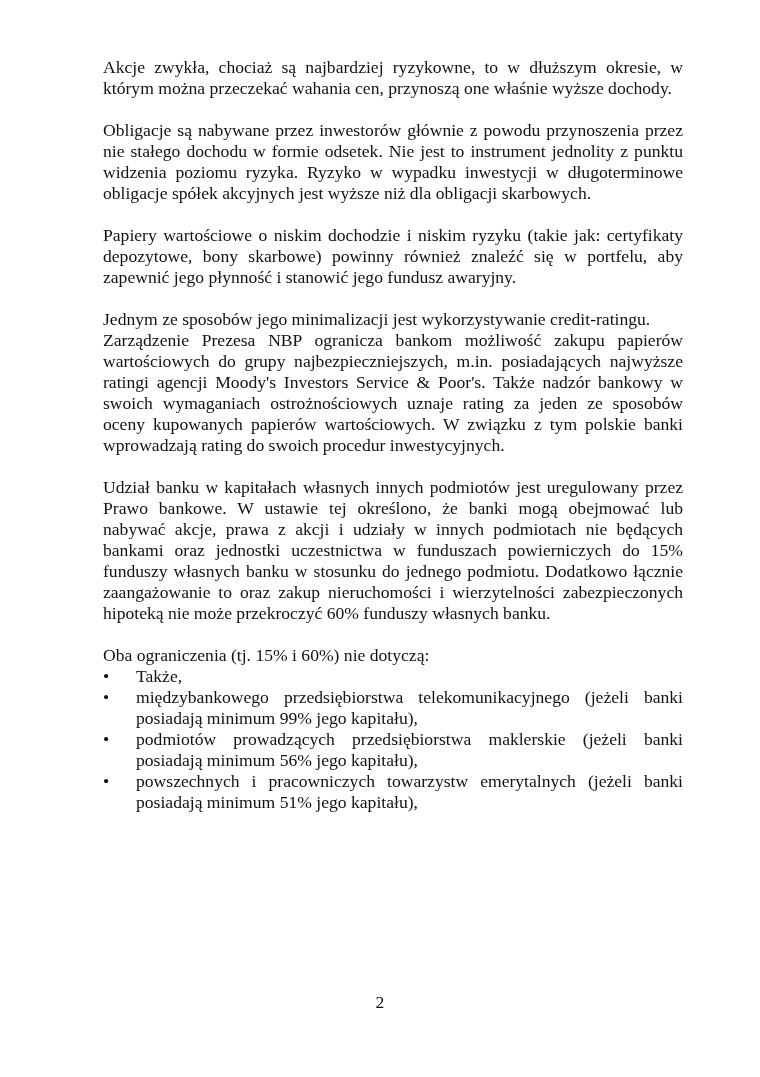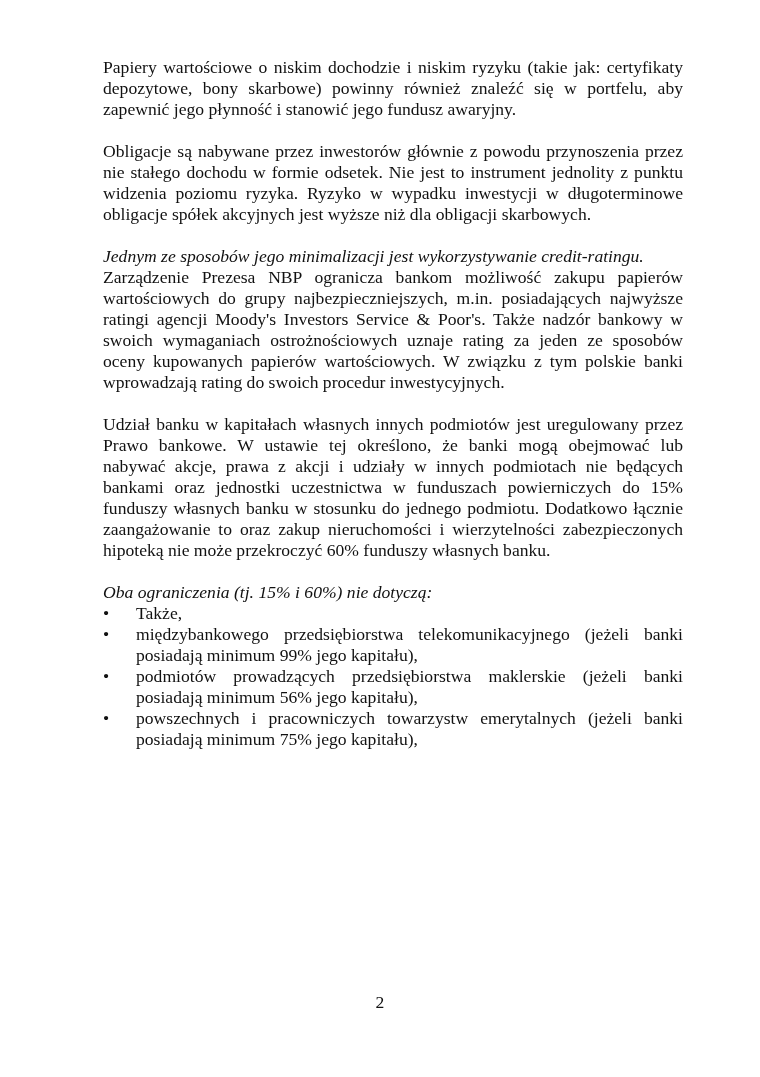--- a/index.html
+++ b/index.html
@@ -23,21 +23,20 @@
       font-size: 17.6px;
       line-height: 21px;
     }
     .para {
       margin: 0 0 21px 0;
       text-align: justify;
       text-align-last: left;
     }
     .para.tight {
       margin-bottom: 0;
-      font-style: italic;
     }
     .bullet-list {
       list-style: none;
       margin: 0;
       padding: 0;
     }
     .bullet-item {
       position: relative;
       padding-left: 33px;
       text-align: justify;
@@ -59,40 +58,41 @@
       font-family: "Liberation Serif", "DejaVu Serif", serif;
       font-size: 17.6px;
       line-height: 21px;
       color: #111111;
     }
   </style>
 </head>
 <body>
 
 <div class="page">
+  <p class="para">Akcje zwykła, chociaż są najbardziej ryzykowne, to w dłuższym okresie, w którym można przeczekać wahania cen, przynoszą one właśnie wyższe dochody.</p>
+  <p class="para">Obligacje są nabywane przez inwestorów głównie z powodu przynoszenia przez nie stałego dochodu w formie odsetek. Nie jest to instrument jednolity z punktu widzenia poziomu ryzyka. Ryzyko w wypadku inwestycji w długoterminowe obligacje spółek akcyjnych jest wyższe niż dla obligacji skarbowych.</p>
   <p class="para">Papiery wartościowe o niskim dochodzie i niskim ryzyku (takie jak: certyfikaty depozytowe, bony skarbowe) powinny również znaleźć się w portfelu, aby zapewnić jego płynność i stanowić jego fundusz awaryjny.</p>
-  <p class="para">Obligacje są nabywane przez inwestorów głównie z powodu przynoszenia przez nie stałego dochodu w formie odsetek. Nie jest to instrument jednolity z punktu widzenia poziomu ryzyka. Ryzyko w wypadku inwestycji w długoterminowe obligacje spółek akcyjnych jest wyższe niż dla obligacji skarbowych.</p>
   <p class="para tight">Jednym ze sposobów jego minimalizacji jest wykorzystywanie credit-ratingu.</p>
   <p class="para">Zarządzenie Prezesa NBP ogranicza bankom możliwość zakupu papierów wartościowych do grupy najbezpieczniejszych, m.in. posiadających najwyższe ratingi agencji Moody's Investors Service &amp; Poor's. Także nadzór bankowy w swoich wymaganiach ostrożnościowych uznaje rating  za jeden ze sposobów oceny kupowanych papierów wartościowych. W związku z tym polskie banki wprowadzają rating do swoich procedur inwestycyjnych.</p>
   <p class="para">Udział banku w kapitałach własnych innych podmiotów jest uregulowany przez Prawo bankowe. W ustawie tej określono, że banki mogą obejmować lub nabywać akcje, prawa z akcji i udziały w innych podmiotach nie będących bankami oraz jednostki uczestnictwa w funduszach powierniczych do 15% funduszy własnych banku w stosunku do jednego podmiotu. Dodatkowo łącznie zaangażowanie to oraz zakup nieruchomości i wierzytelności zabezpieczonych hipoteką nie może przekroczyć 60% funduszy własnych banku.</p>
   <p class="para tight">Oba ograniczenia (tj. 15% i 60%) nie dotyczą:</p>
 
   <ul class="bullet-list">
     <li class="bullet-item">
       <span class="bullet-mark">•</span>
       <span>Także,</span>
     </li>
     <li class="bullet-item">
       <span class="bullet-mark">•</span>
       <span>międzybankowego przedsiębiorstwa telekomunikacyjnego (jeżeli banki posiadają minimum 99% jego kapitału),</span>
     </li>
     <li class="bullet-item">
       <span class="bullet-mark">•</span>
       <span>podmiotów prowadzących przedsiębiorstwa maklerskie (jeżeli banki posiadają minimum 56% jego kapitału),</span>
     </li>
     <li class="bullet-item">
       <span class="bullet-mark">•</span>
-      <span>powszechnych  i pracowniczych towarzystw emerytalnych (jeżeli banki posiadają minimum 75% jego kapitału),</span>
+      <span>powszechnych  i pracowniczych towarzystw emerytalnych (jeżeli banki posiadają minimum 51% jego kapitału),</span>
     </li>
   </ul>
 </div>
 
 <div class="page-number">2</div>
 
 </body></html>

